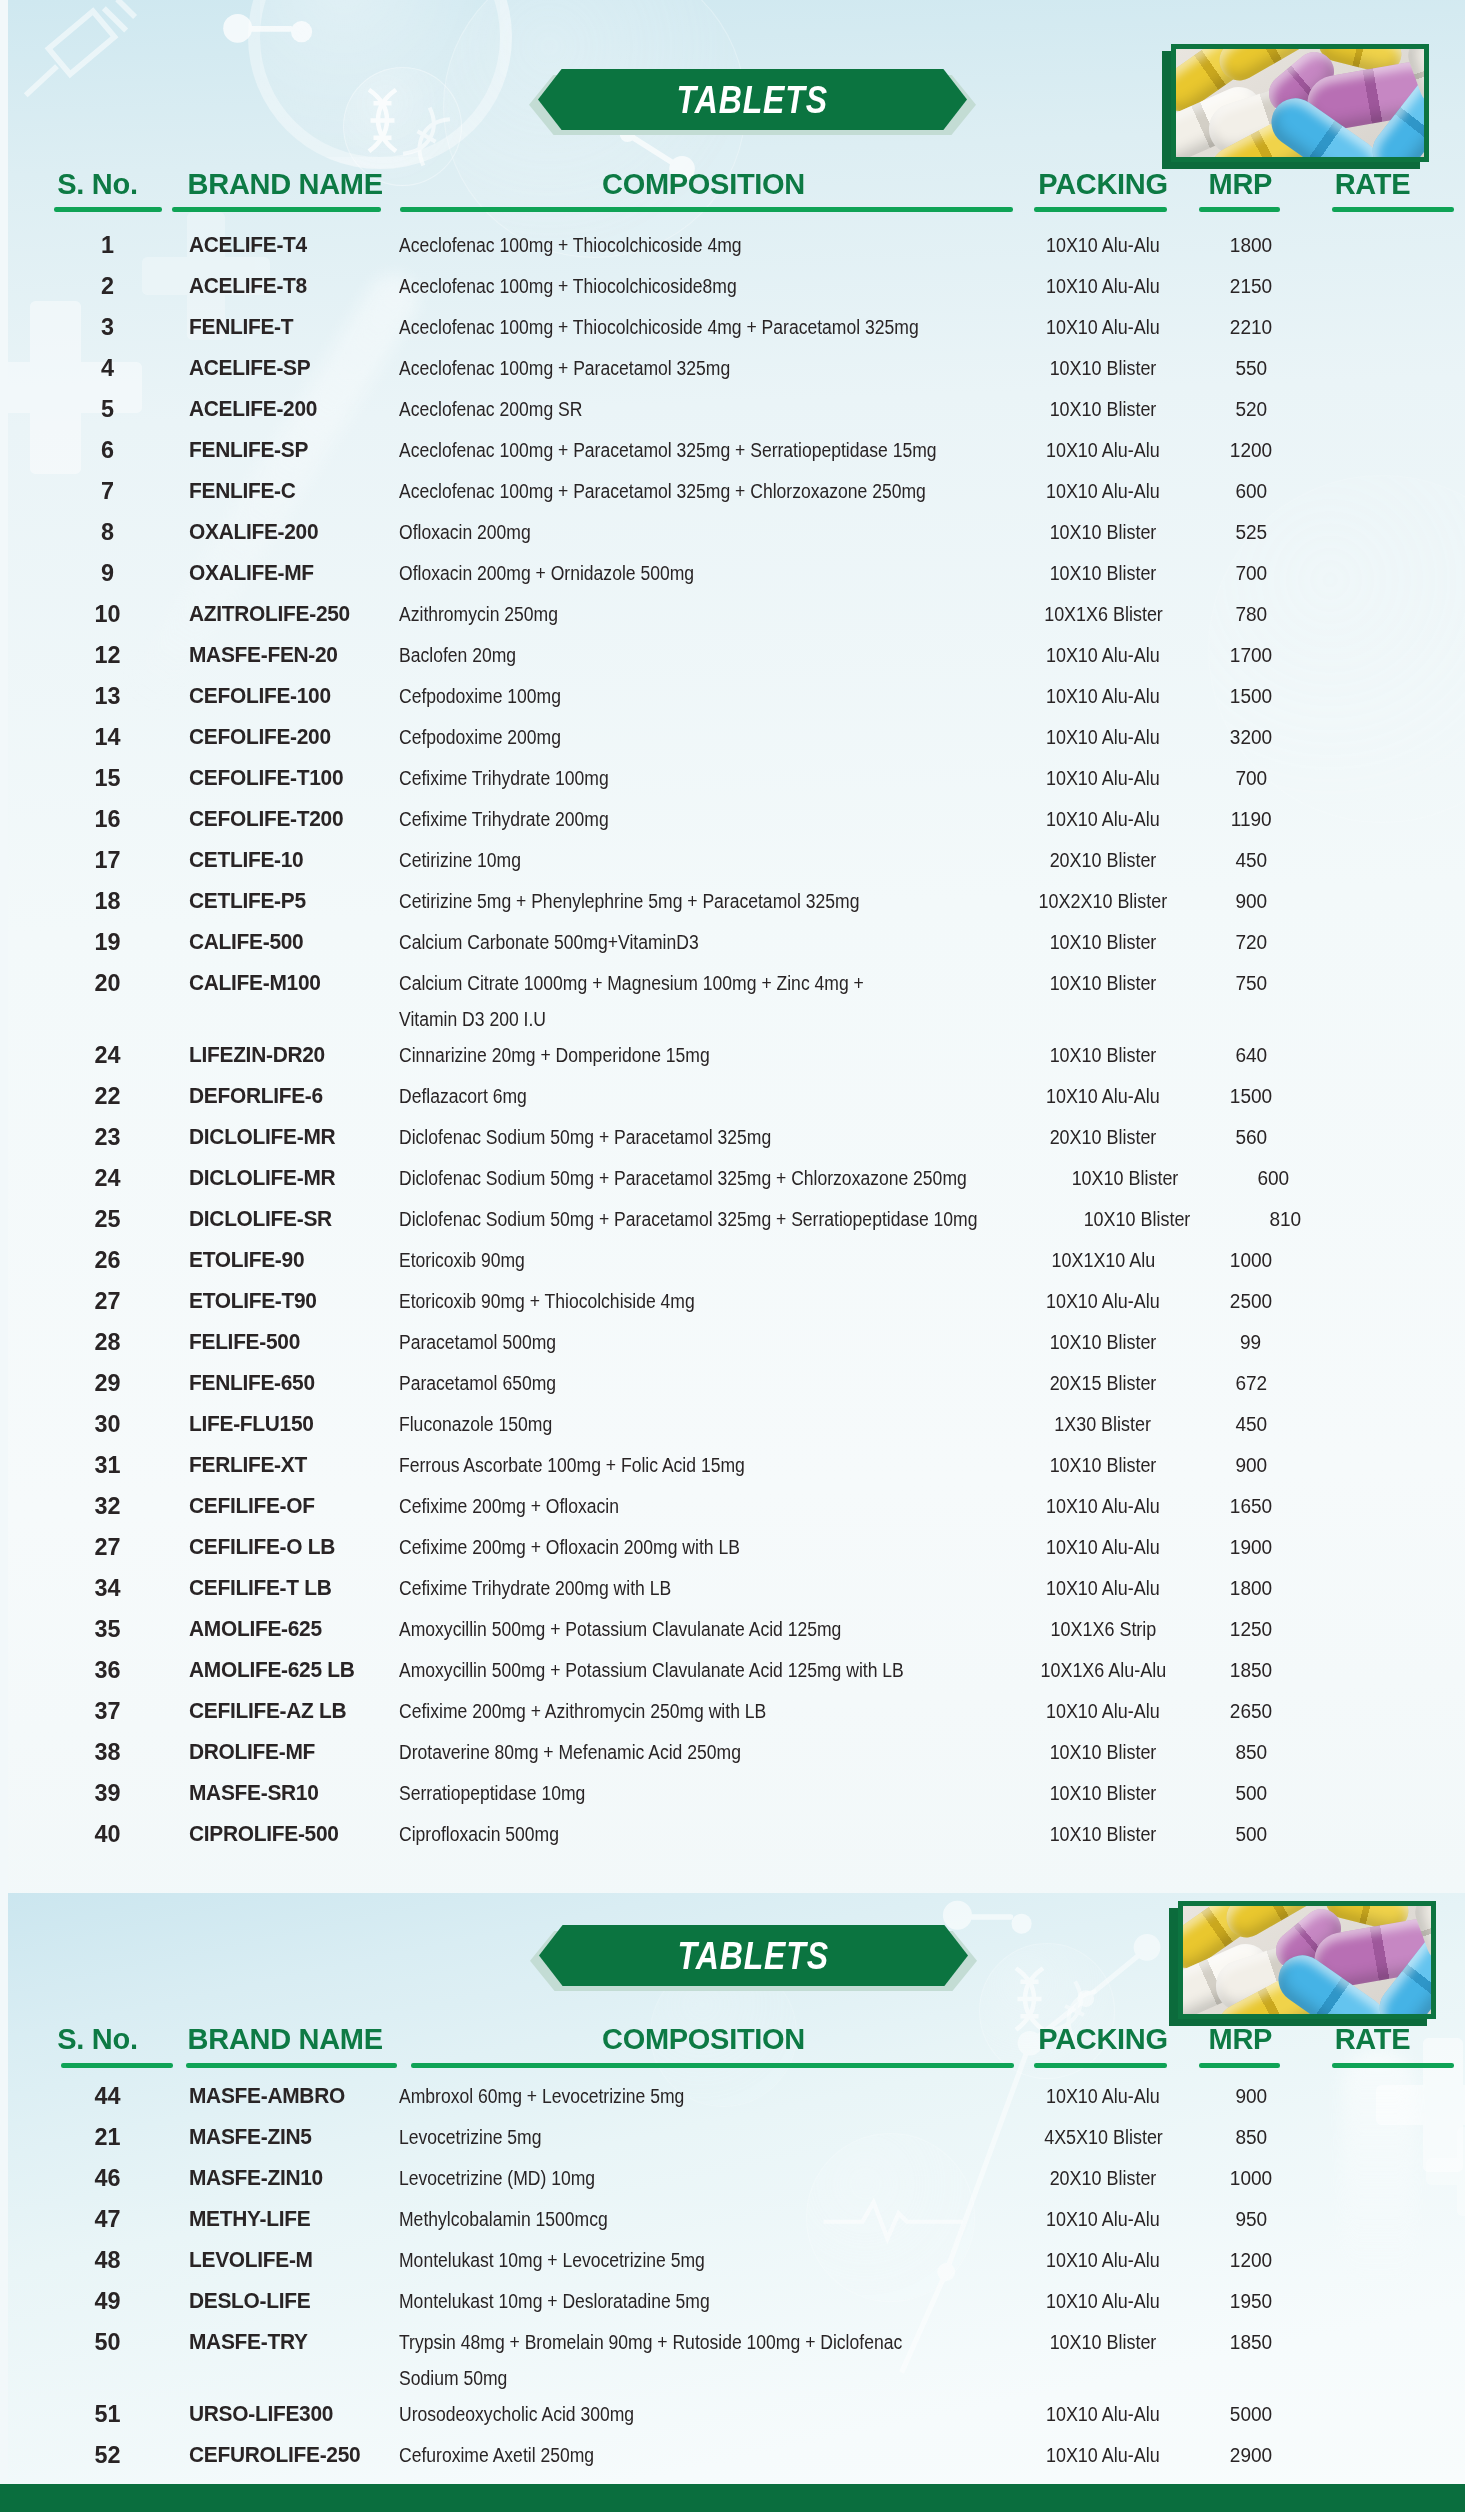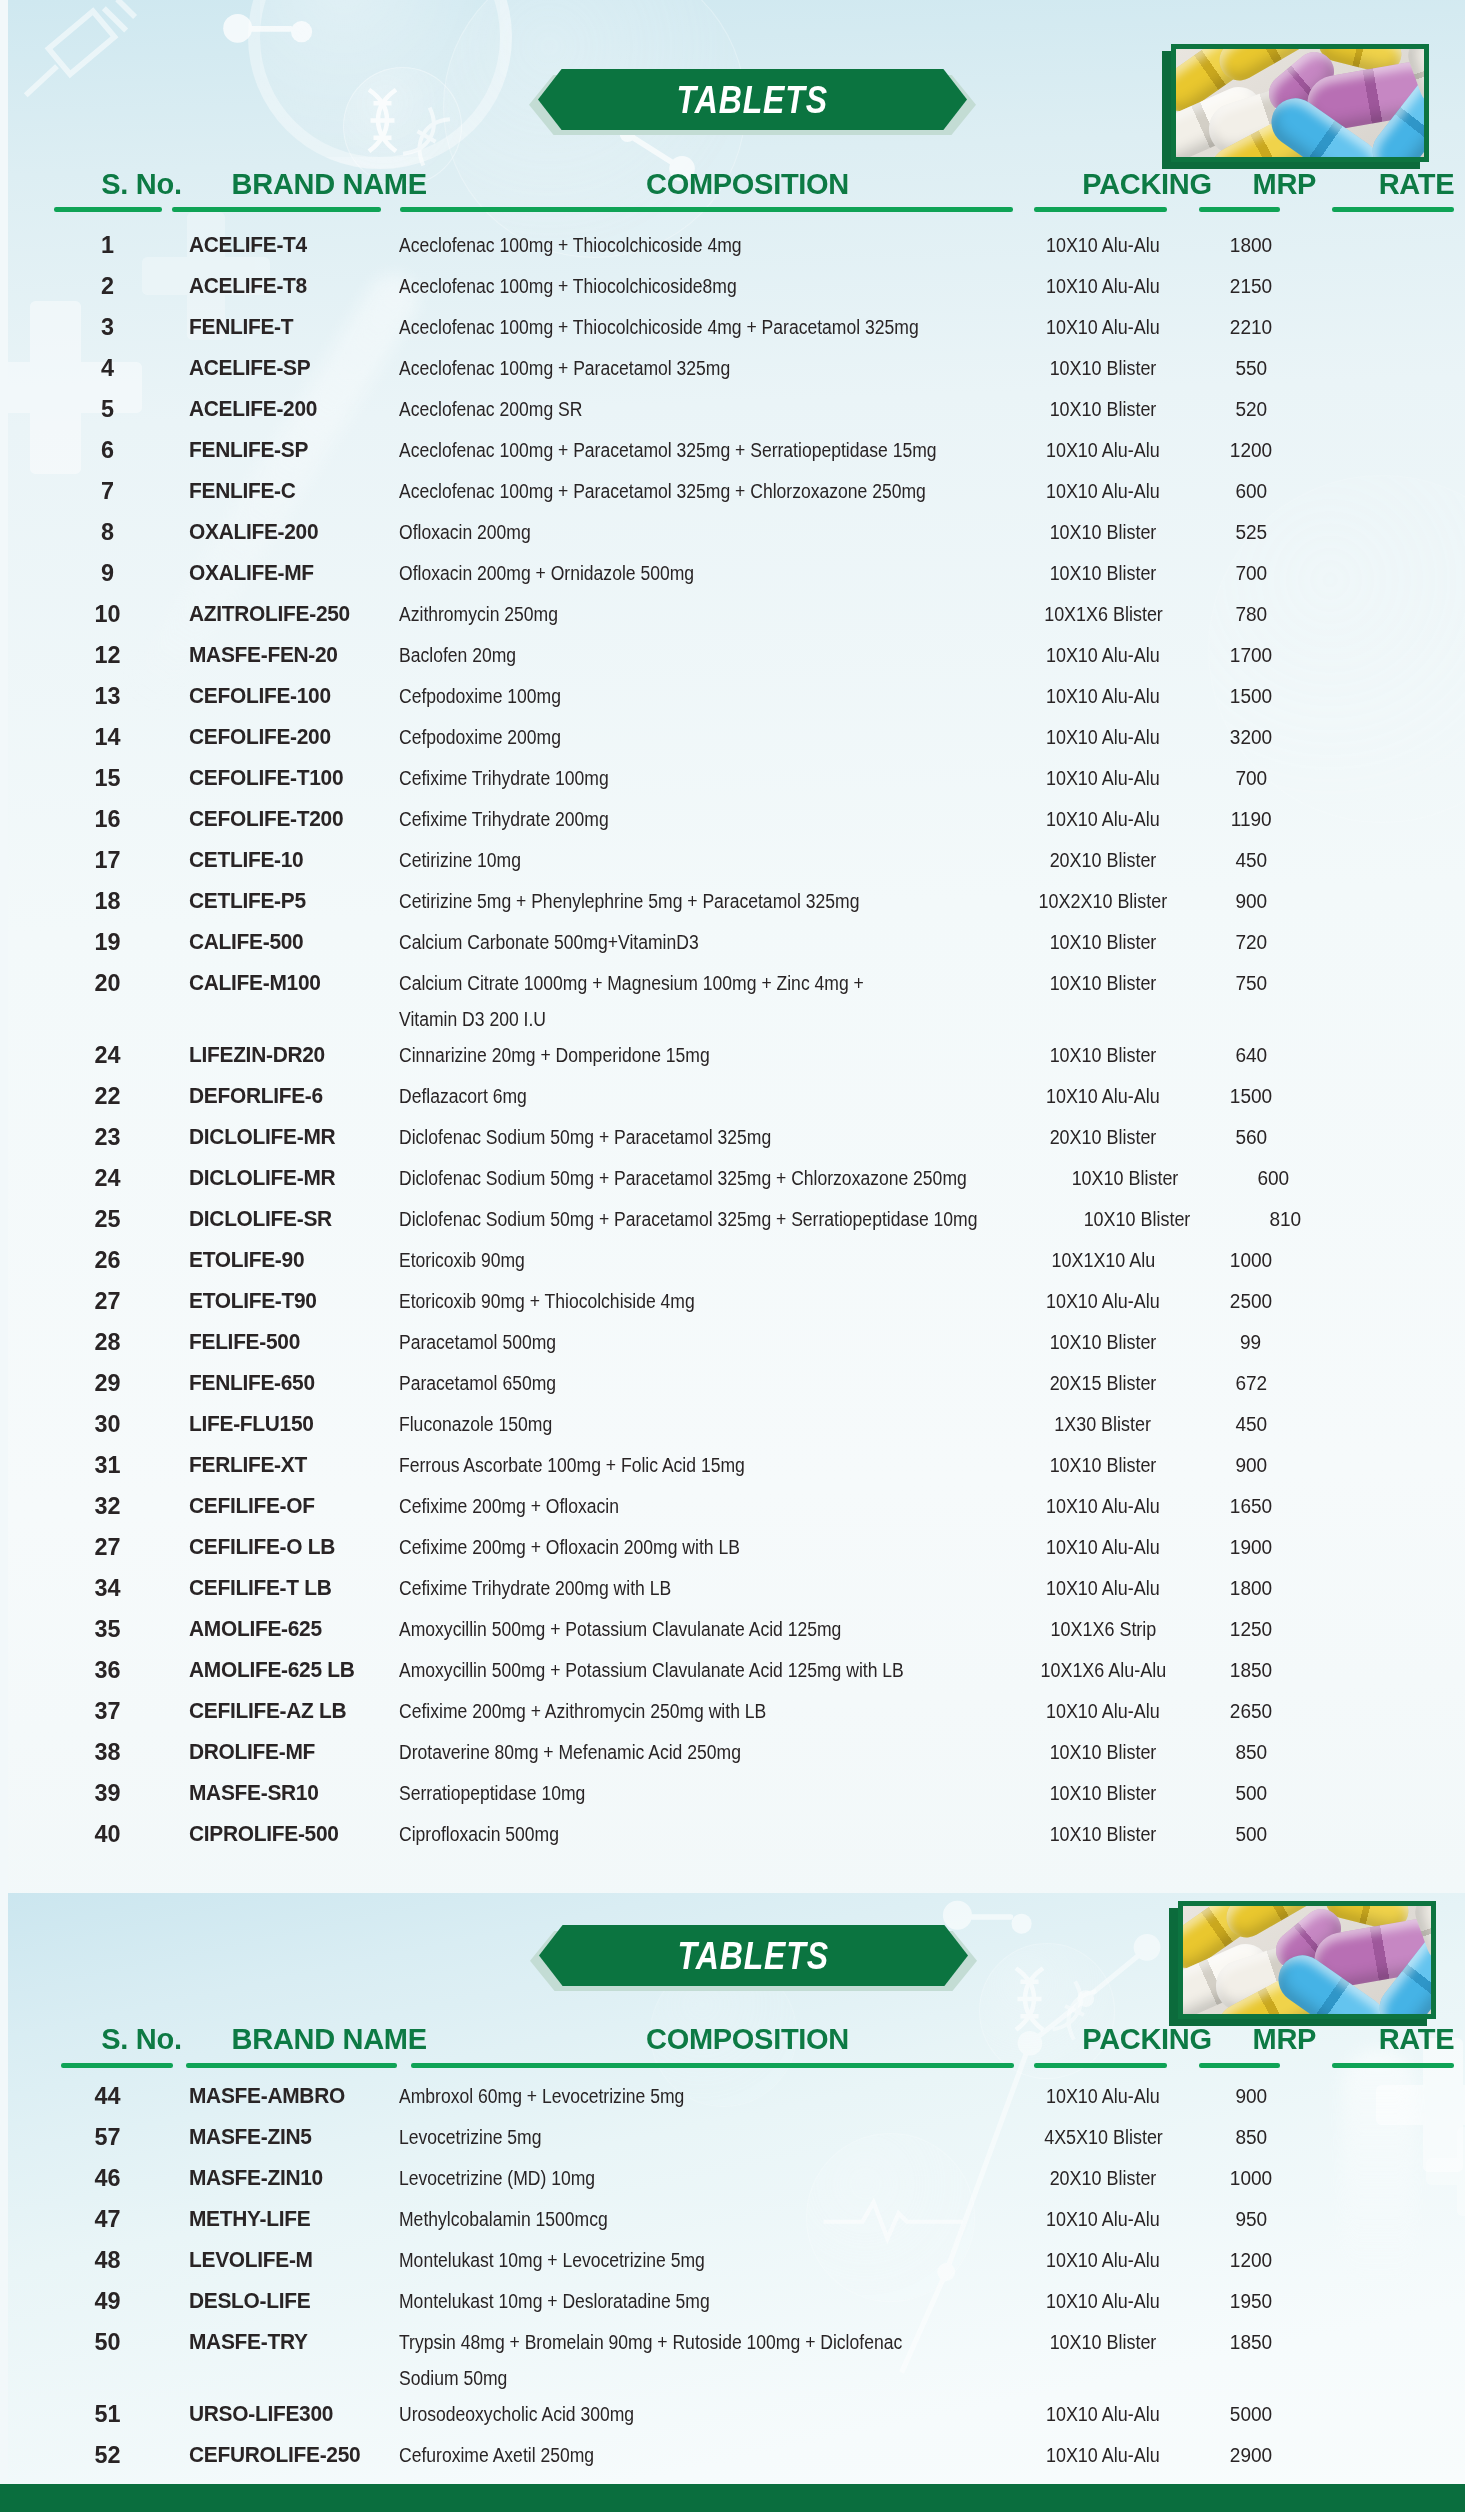--- a/index.html
+++ b/index.html
@@ -49,21 +49,21 @@
 
   .rows{position:absolute;left:0;width:1465px;}
   .trow{display:flex;align-items:flex-start;}
   .c{box-sizing:border-box;line-height:36px;}
   .c1{flex:0 0 179px;padding-left:20px;text-align:center;}
   .c2{flex:0 0 212px;padding-left:2.2px;}
   .c3{flex:0 0 609px;}
   .c4{flex:0 0 190px;text-align:center;}
   .c5{flex:0 0 106px;text-align:center;}
   .c6{flex:0 0 137px;}
-  .h1{flex:0 0 179px;margin-left:44px;}
+  .h1{flex:0 0 179px;}
   .h2{flex:0 0 212px;transform:translateX(-7.8px);}
   .h3{flex:0 0 609px;}
   .h4{flex:0 0 190px;}
   .h5{flex:0 0 106px;transform:translateX(-10.6px);}
   .h6{flex:0 0 137px;}
 
   .t{white-space:nowrap;}
   .sno{font-weight:700;font-size:23.4px;}
   .brand{display:inline-block;font-weight:700;font-size:22px;letter-spacing:-0.3px;transform:scaleX(.95);transform-origin:0 50%;}
   .comp{display:block;font-size:19.5px;transform:scaleX(.9);transform-origin:0 50%;}
@@ -716,21 +716,21 @@
           <div class="c c3">
             <span class="t comp">Ambroxol 60mg + Levocetrizine 5mg</span>
 
           </div>
           <div class="c c4"><span class="t pack">10X10 Alu-Alu</span></div>
           <div class="c c5"><span class="t mrp">900</span></div>
           <div class="c c6"><span class="t rate"></span></div>
         </div>
 
         <div class="trow">
-          <div class="c c1"><span class="t sno">57</span></div>
+          <div class="c c1"><span class="t sno">21</span></div>
           <div class="c c2"><span class="t brand">MASFE-ZIN5</span></div>
           <div class="c c3">
             <span class="t comp">Levocetrizine 5mg</span>
 
           </div>
           <div class="c c4"><span class="t pack">4X5X10 Blister</span></div>
           <div class="c c5"><span class="t mrp">850</span></div>
           <div class="c c6"><span class="t rate"></span></div>
         </div>
 

